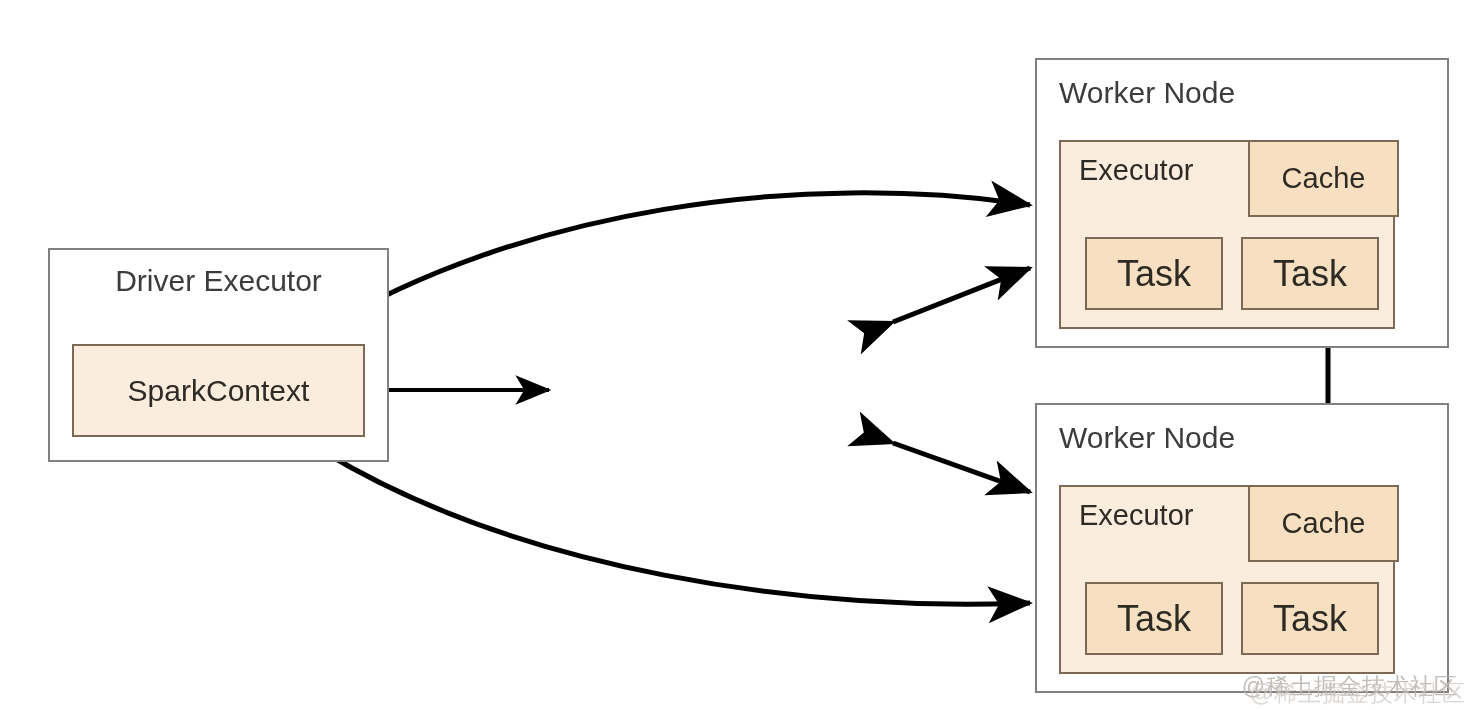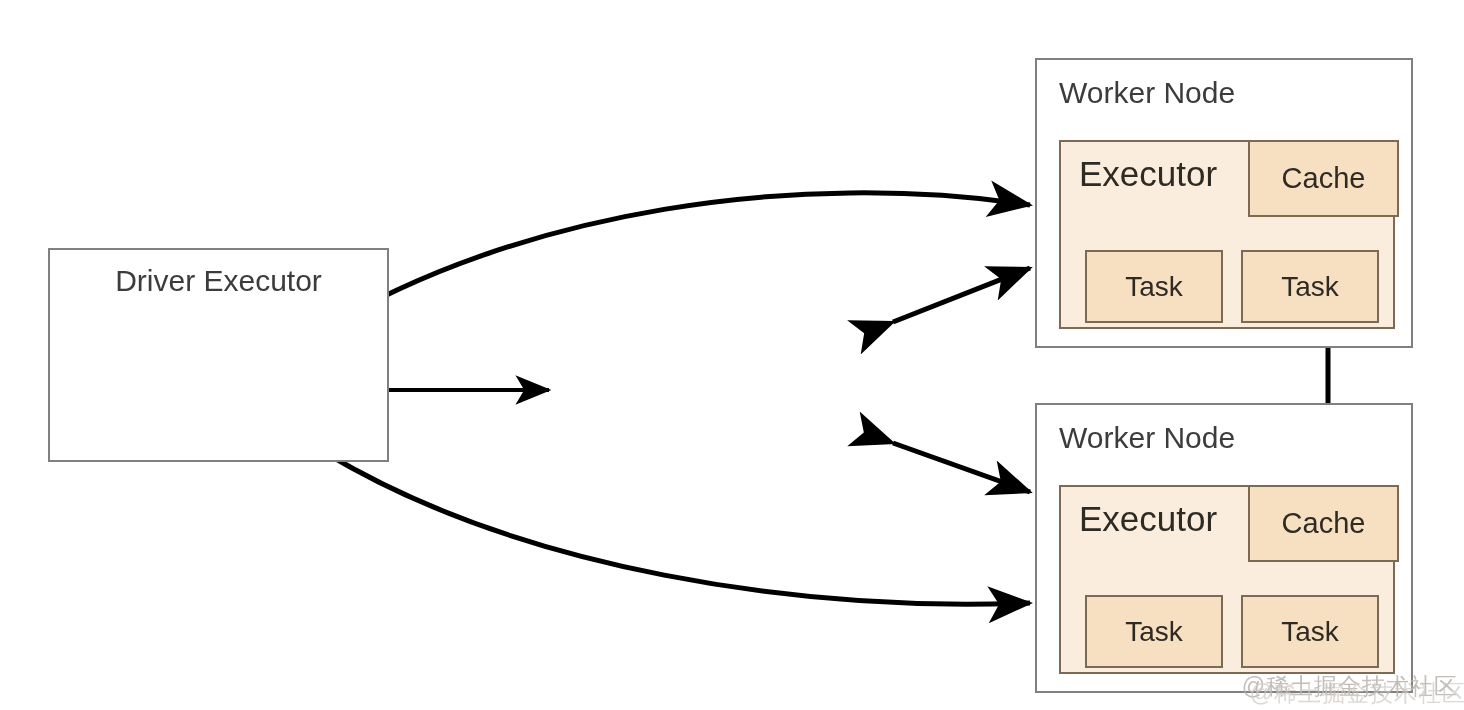--- a/index.html
+++ b/index.html
@@ -97,49 +97,49 @@
     width: 100%;
     height: 100%;
     display: flex;
     align-items: center;
     justify-content: center;
     font-size: 30px;
   }
 
   
   .worker-node {
-    width: 378px;
+    width: 414px;
     height: 290px;
   }
   #worker-node-1 { left: 1035px; top: 58px; }
   #worker-node-2 { left: 1035px; top: 403px; }
   .worker-node .node-title {
     left: 22px;
     top: 16px;
     font-size: 30px;
   }
   .executor-wrap {
     left: 22px;
     top: 80px;
     width: 336px;
     height: 189px;
   }
-  .executor-label { font-size: 35px; }
+  .executor-label { font-size: 29px; }
   .cache {
     left: 187px;
     top: -2px;
     width: 151px;
     height: 77px;
     font-size: 29px;
   }
   .task {
-    top: 108px;
+    top: 95px;
     width: 138px;
     height: 73px;
-    font-size: 28px;
+    font-size: 36px;
   }
   .task-left  { left: 24px; }
   .task-right { left: 180px; }
 
   
   #watermark {
     position: absolute;
     right: 6px;
     bottom: 8px;
     font-size: 23px;
@@ -189,20 +189,23 @@
     </g>
 
     <g>
       <line x1="1328" y1="332" x2="1328" y2="486" stroke="#000000" stroke-width="5" marker-start="url(#ah)" marker-end="url(#ah)"></line>
     </g>
   </svg>
 
   <div class="node" id="driver-program">
     <div class="node-title">Driver Executor</div>
   </div>
+  <div class="fillbox" id="spark-context">
+    <span>SparkContext</span>
+  </div>
 
 
   <div class="node worker-node" id="worker-node-1">
     <div class="node-title">Worker Node</div>
 
     <div class="fillbox executor executor-wrap">
       <span class="executor-label">Executor</span>
 
       <div class="fillbox cache">
         <span>Cache</span>

